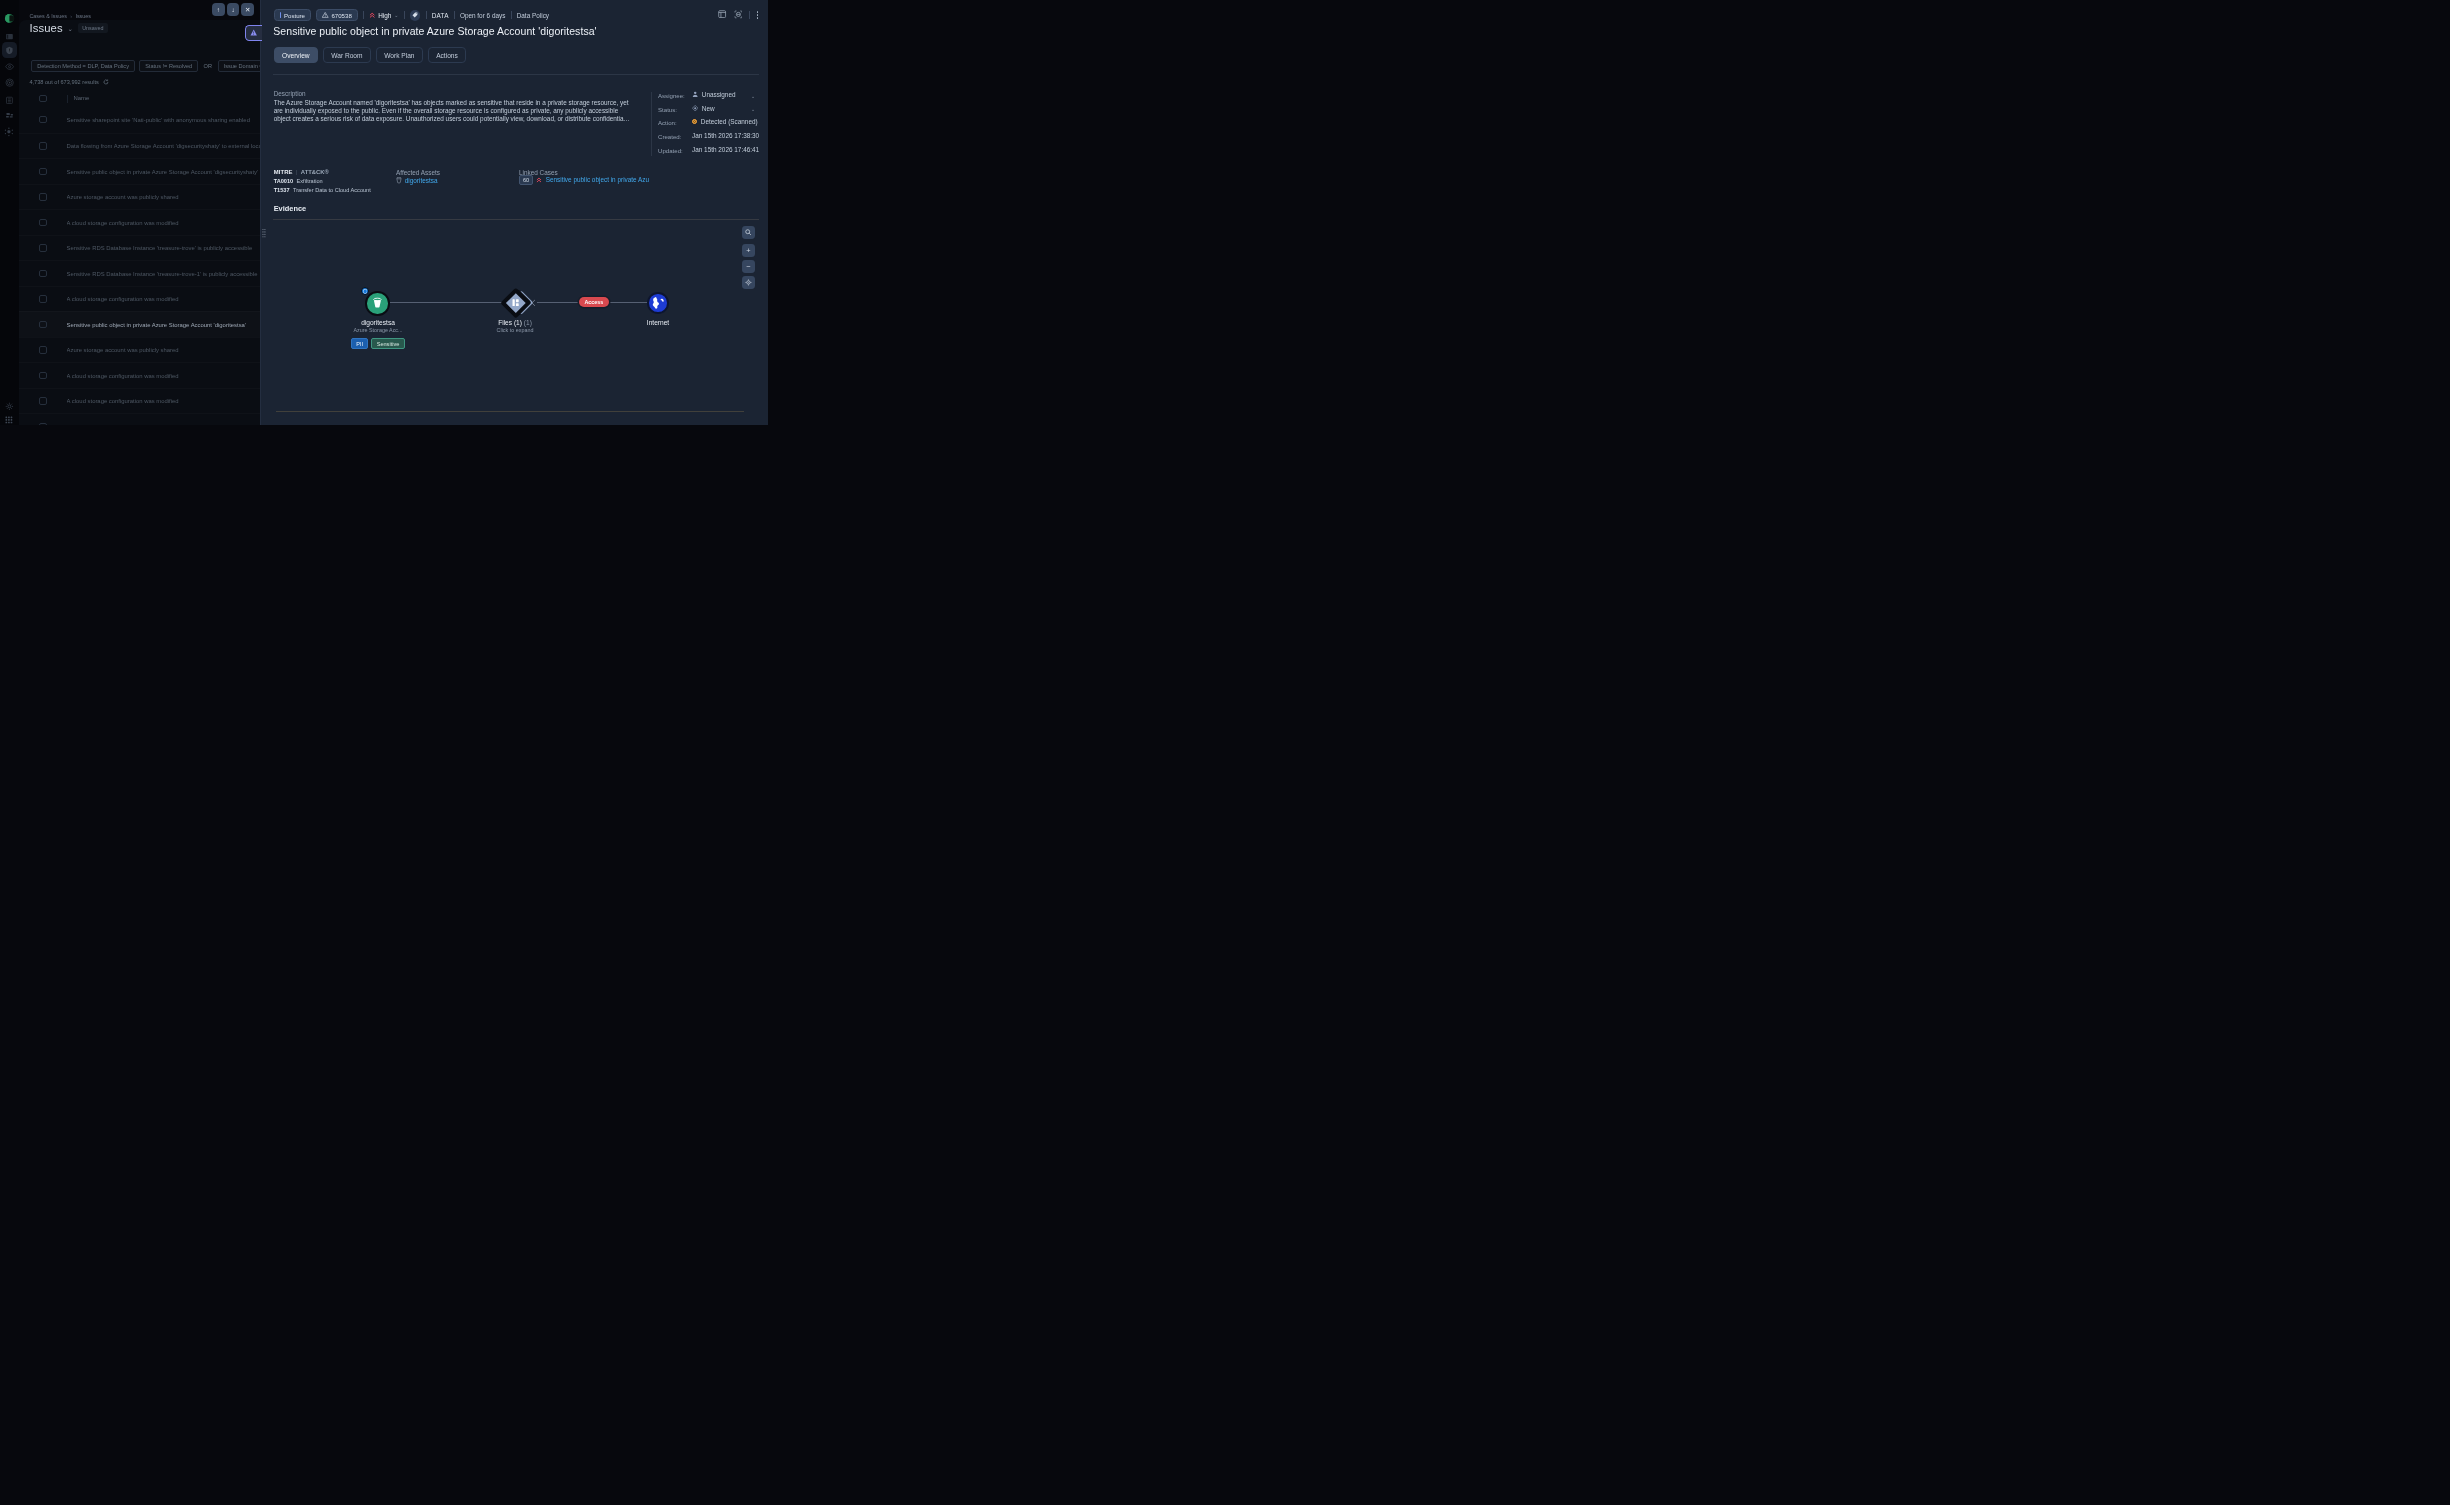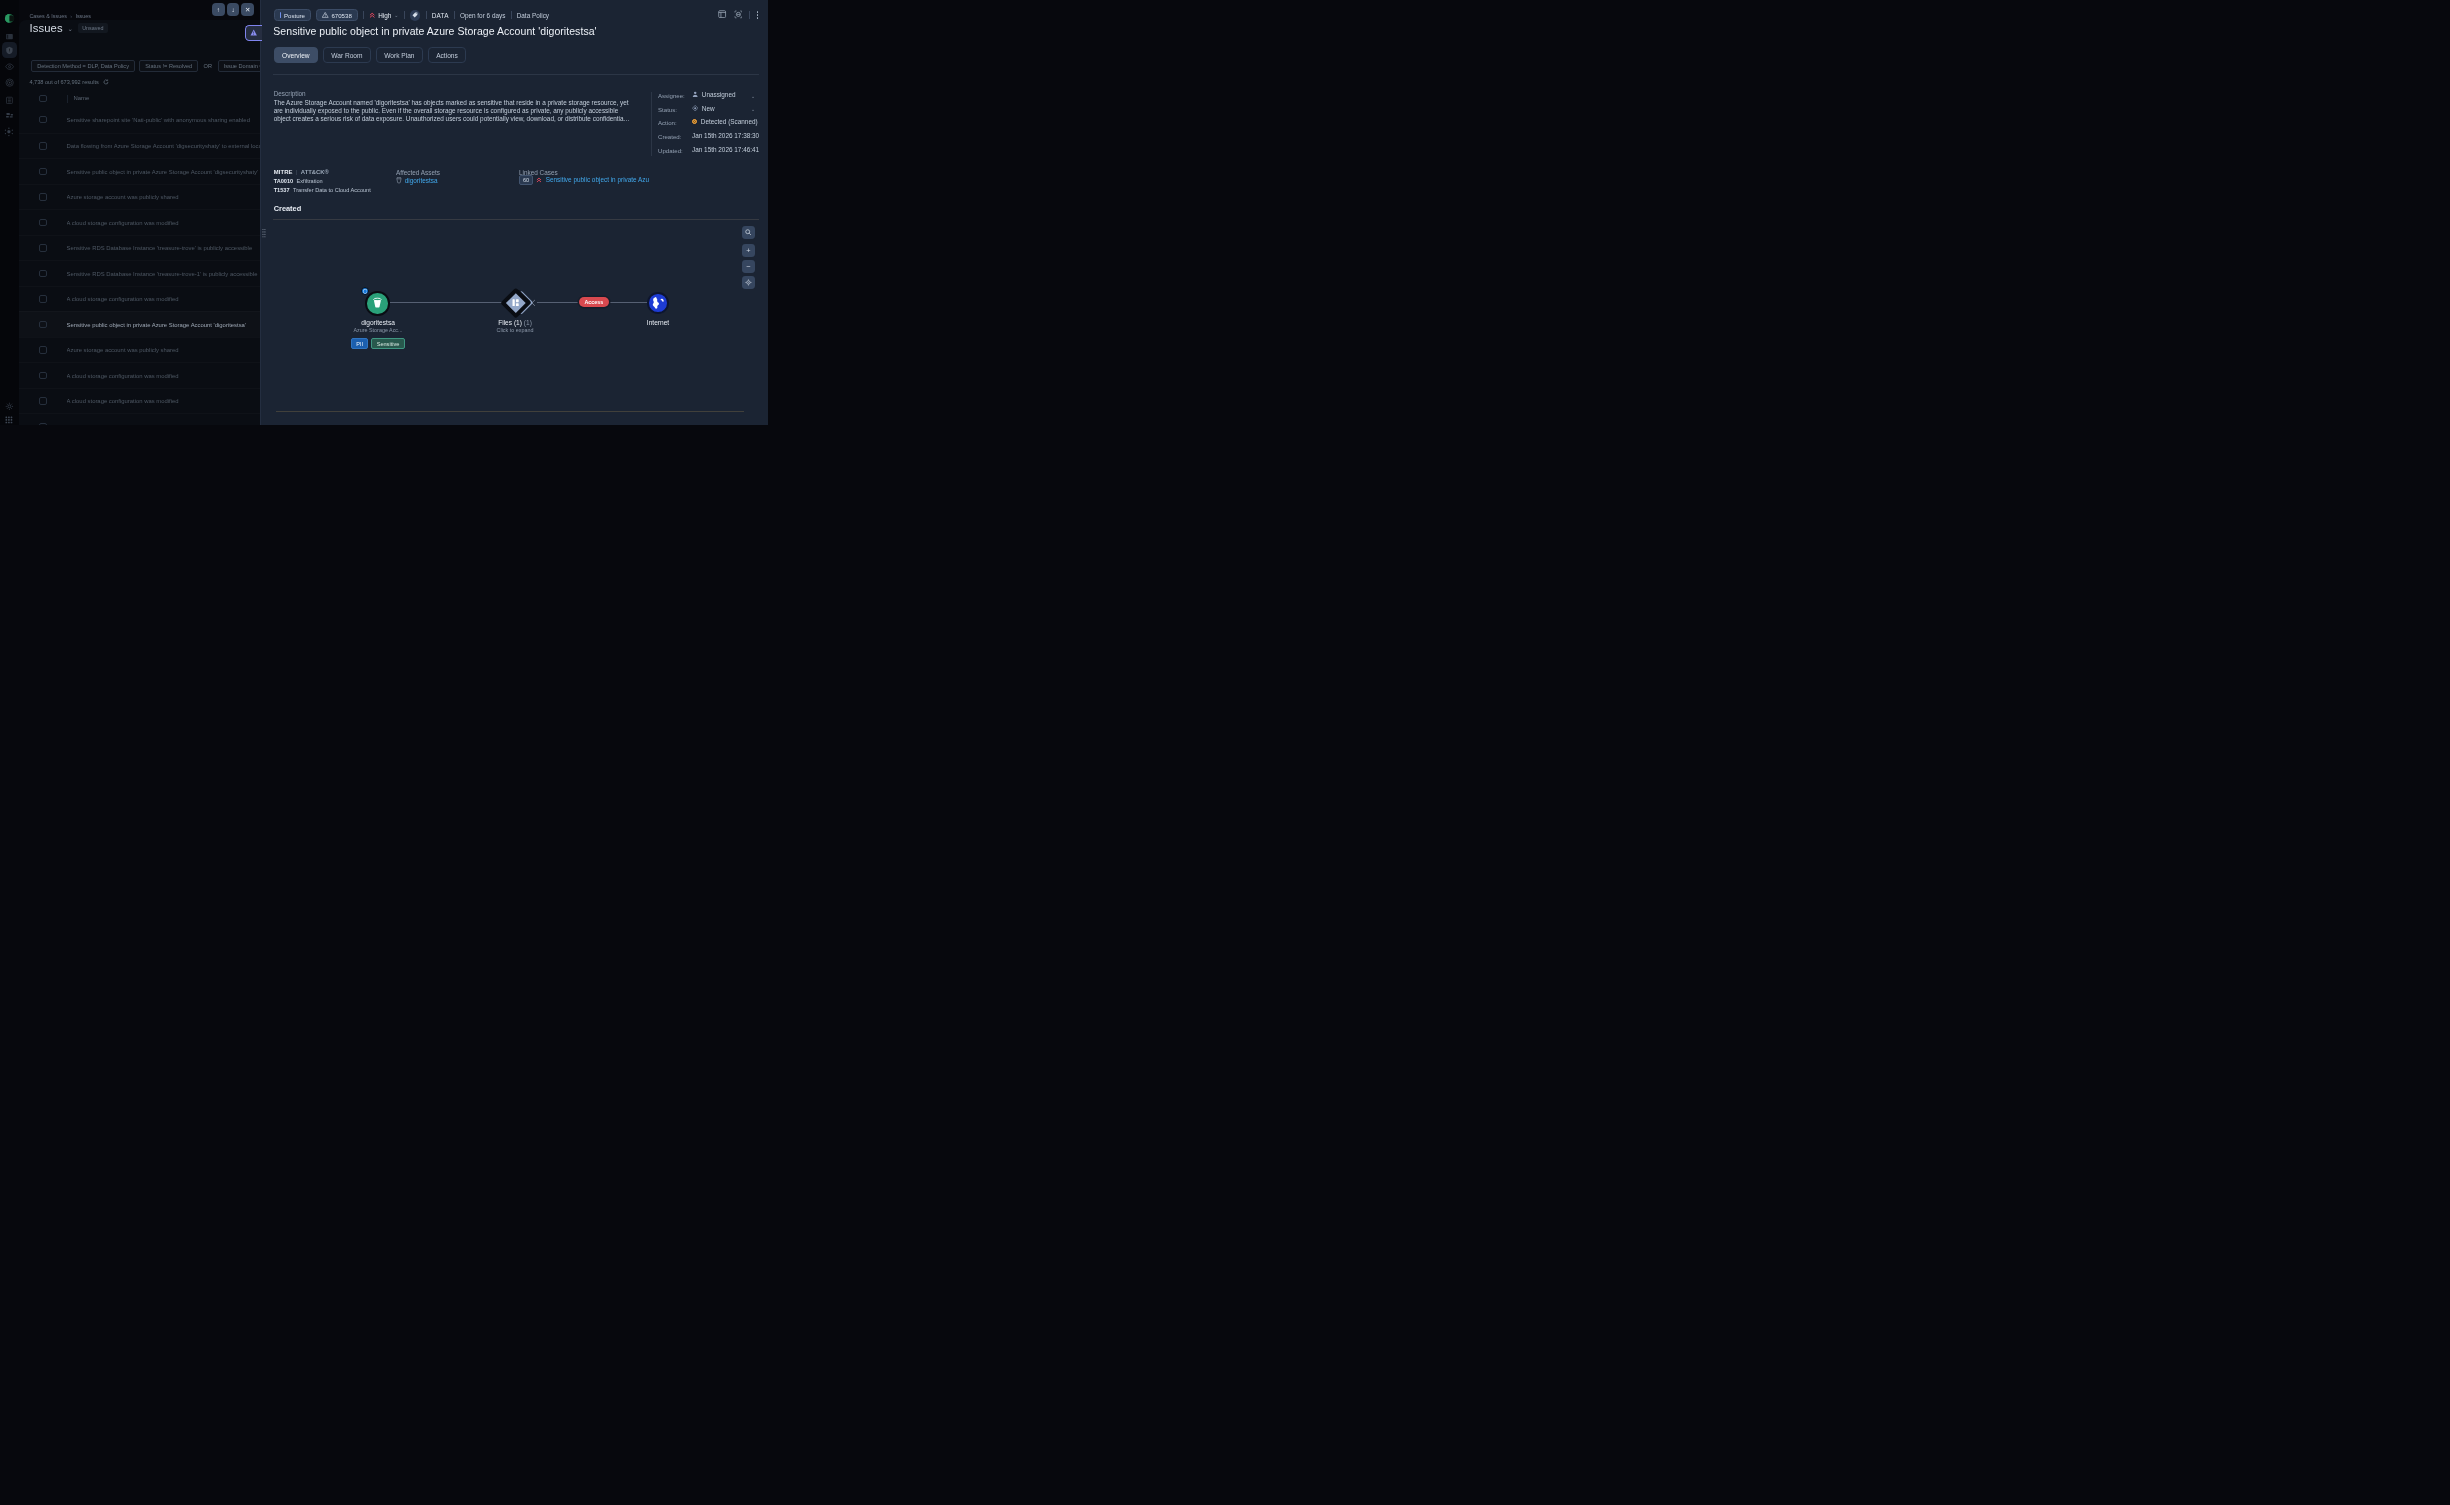--- a/index.html
+++ b/index.html
@@ -463,21 +463,21 @@
   <div class="sec-label" style="left:258px">Linked Cases</div>
   <div class="linked-row">
     <span class="score-badge">60</span>
     <svg width="5.9" height="6.4" viewBox="0 0 13 14">
         <path d="M2 6.5L6.5 2.5L11 6.5" fill="none" stroke="#e8495f" stroke-width="2"></path>
         <path d="M2 11L6.5 7L11 11" fill="none" stroke="#e8495f" stroke-width="2"></path>
       </svg>
     <span class="case-link">Sensitive public object in private Azu</span>
   </div>
 
-  <div class="evidence-label">Created</div>
+  <div class="evidence-label">Evidence</div>
   <div class="hr2"></div>
   <div class="hr3"></div>
 
   <div class="edge edge1"></div>
   <div class="edge edge2"></div>
   <div class="arrowhead">
     <svg width="4.9" height="7.8" viewBox="0 0 10 16" fill="none" stroke="#8892a2" stroke-width="1.6">
         <polyline points="8,2 2,8 8,14"></polyline>
       </svg>
   </div>

